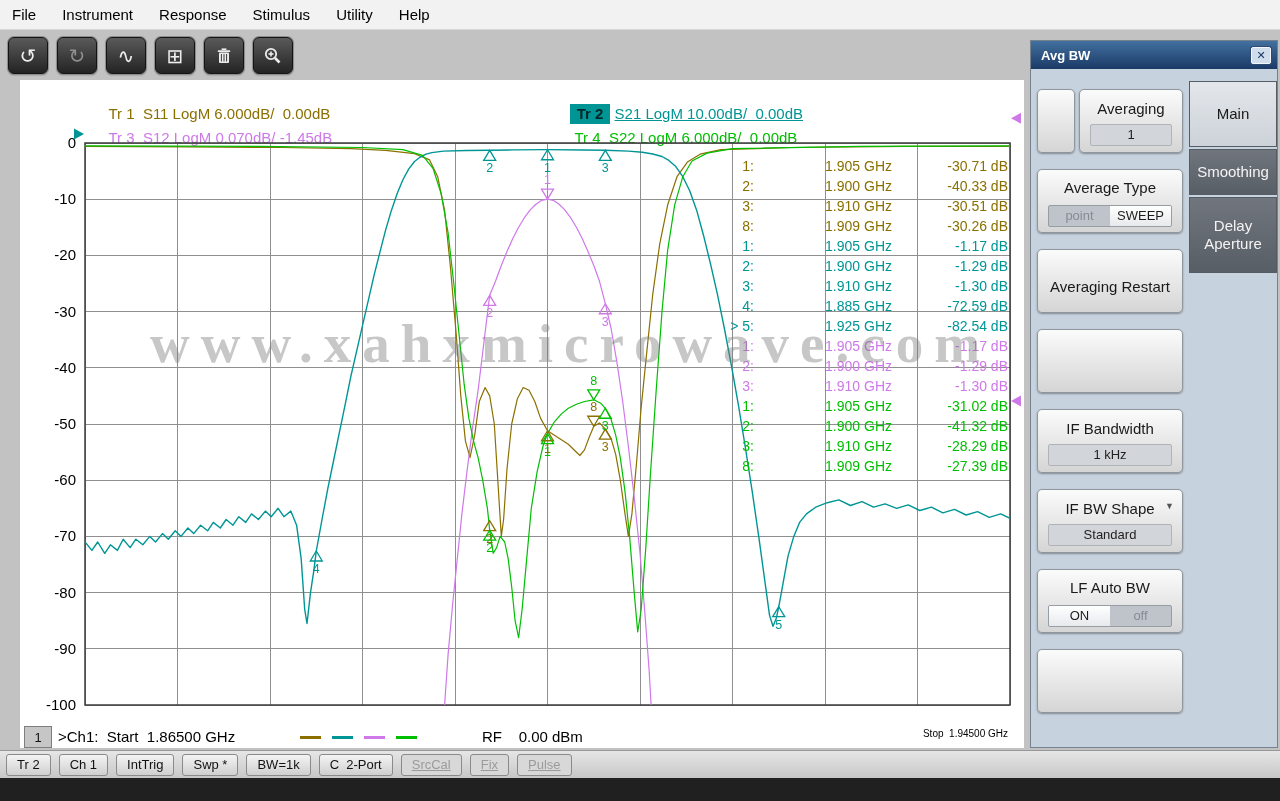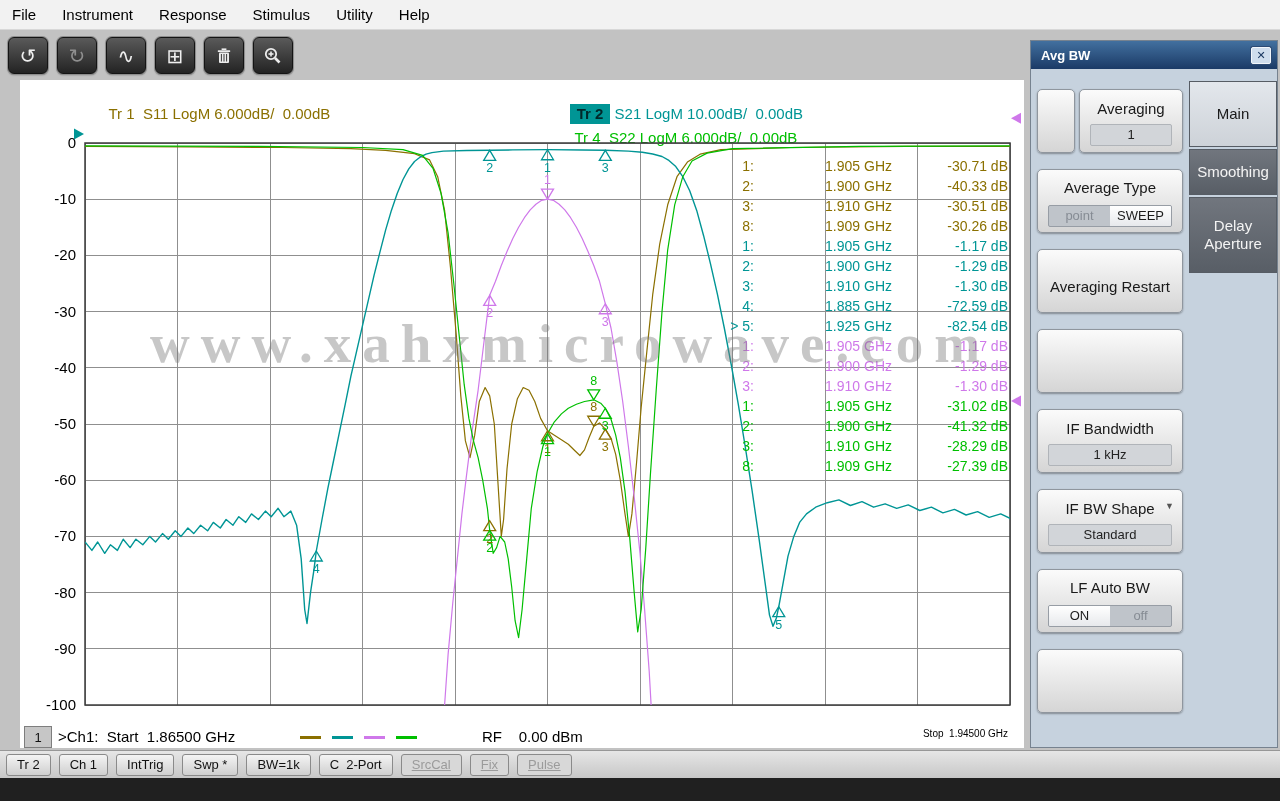--- a/index.html
+++ b/index.html
@@ -179,21 +179,24 @@
     </svg>
   </button>
 </div>
 
 <div id="chart">
 
   <div class="trace-row" style="left:72px;top:8px;">
     <span class="t-color" style="color: rgb(139, 112, 0);">Tr 1</span><span class="t-color" style="color: rgb(139, 112, 0);">  </span><span class="t-color" style="color: rgb(139, 112, 0);">S11 LogM 6.000dB/  0.00dB</span>
   </div>
   <div class="trace-row" style="left:533px;top:8px;">
-    <span class="t-badge" id="tr2-badge" style="background: rgb(0, 149, 149); color: rgb(0, 39, 42);">Tr 2</span><span class="t-color" style="color: rgb(0, 149, 149);"> </span><span class="t-color" style="color: rgb(0, 149, 149);">S21 LogM 10.00dB/  0.00dB</span>
+    <span class="t-badge" id="tr2-badge" style="background: rgb(0, 149, 149); color: rgb(0, 39, 42);">Tr 2</span><span class="t-color" style="color: rgb(0, 149, 149);"> </span><span class="t-color" style="color: rgb(0, 149, 149); text-decoration: underline;">S21 LogM 10.00dB/  0.00dB</span>
+  </div>
+  <div class="trace-row" style="left:72px;top:32px;">
+    <span class="t-color" style="color: rgb(207, 120, 234);">Tr 3</span><span class="t-color" style="color: rgb(207, 120, 234);">  </span><span class="t-color" style="color: rgb(207, 120, 234);">S12 LogM 0.070dB/ -1.45dB</span>
   </div>
   <div class="trace-row" style="left:538px;top:32px;">
     <span class="t-color" style="color: rgb(0, 191, 0);">Tr 4</span><span class="t-color" style="color: rgb(0, 191, 0);">  </span><span class="t-color" style="color: rgb(0, 191, 0);">S22 LogM 6.000dB/  0.00dB</span>
   </div>
 
   <div id="yticks">
       <div class="tick" style="top: 54px;">0</div>
       <div class="tick" style="top: 110.2px;">-10</div>
       <div class="tick" style="top: 166.4px;">-20</div>
       <div class="tick" style="top: 222.6px;">-30</div>

